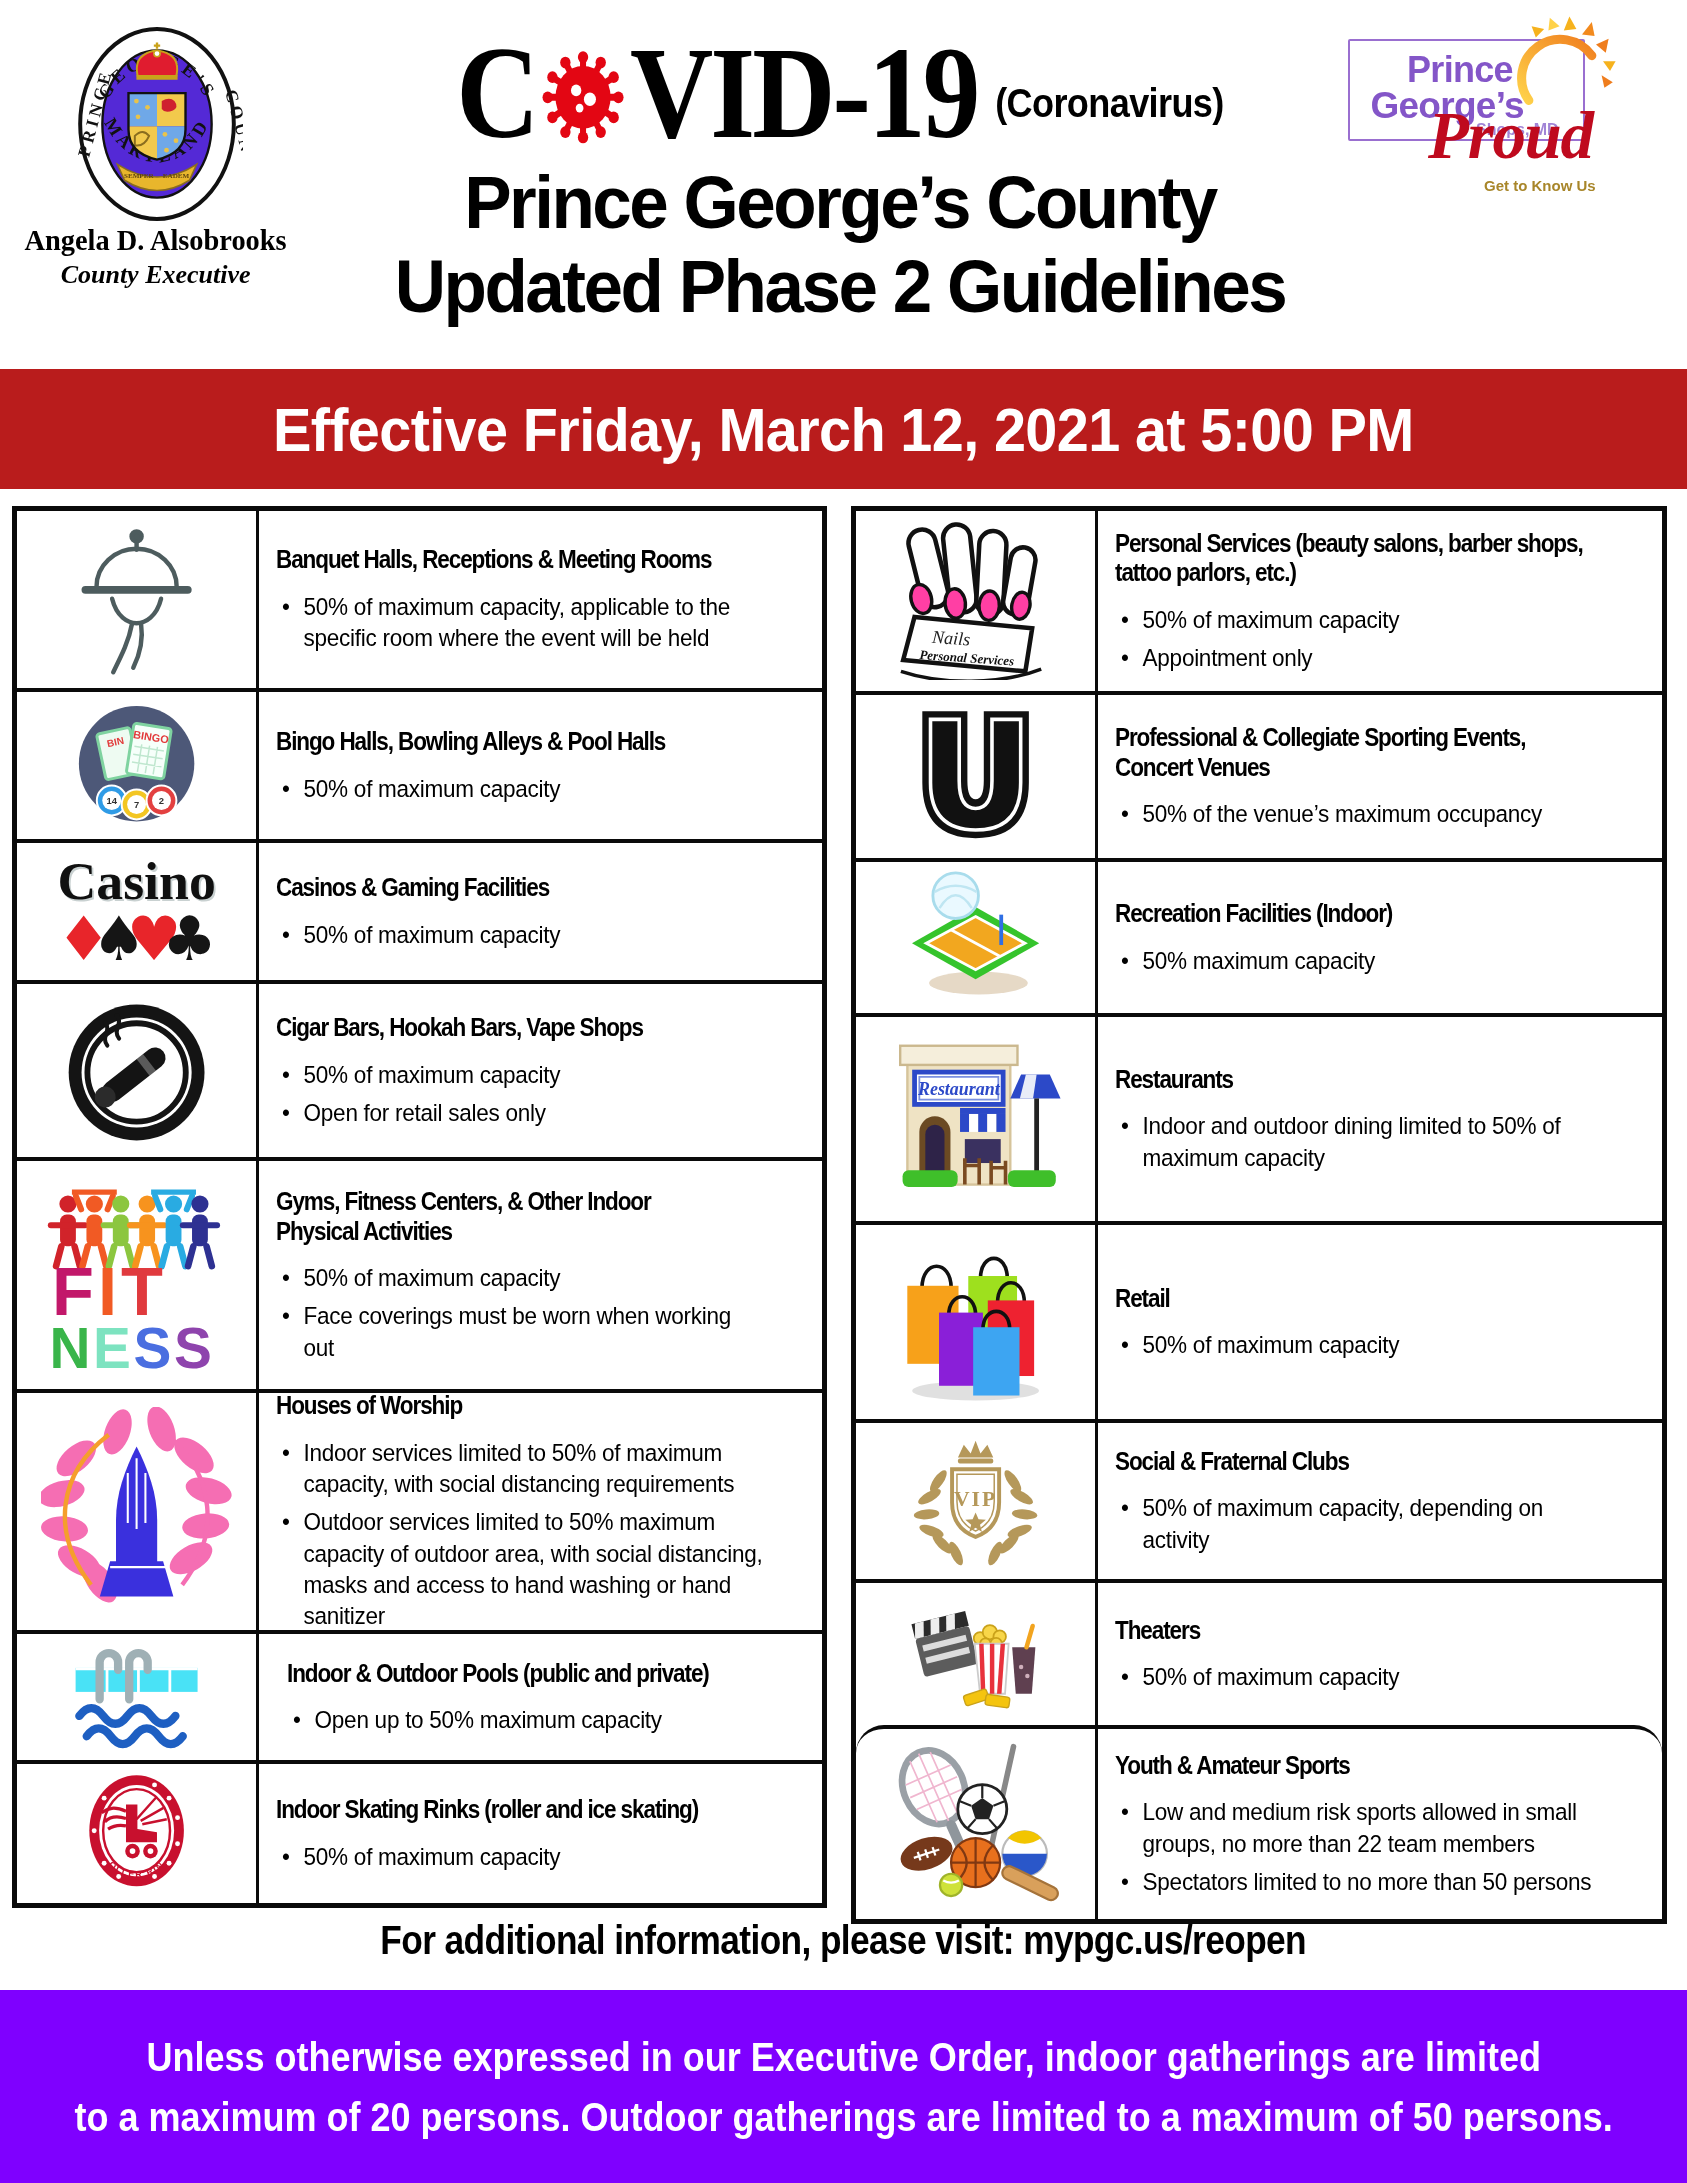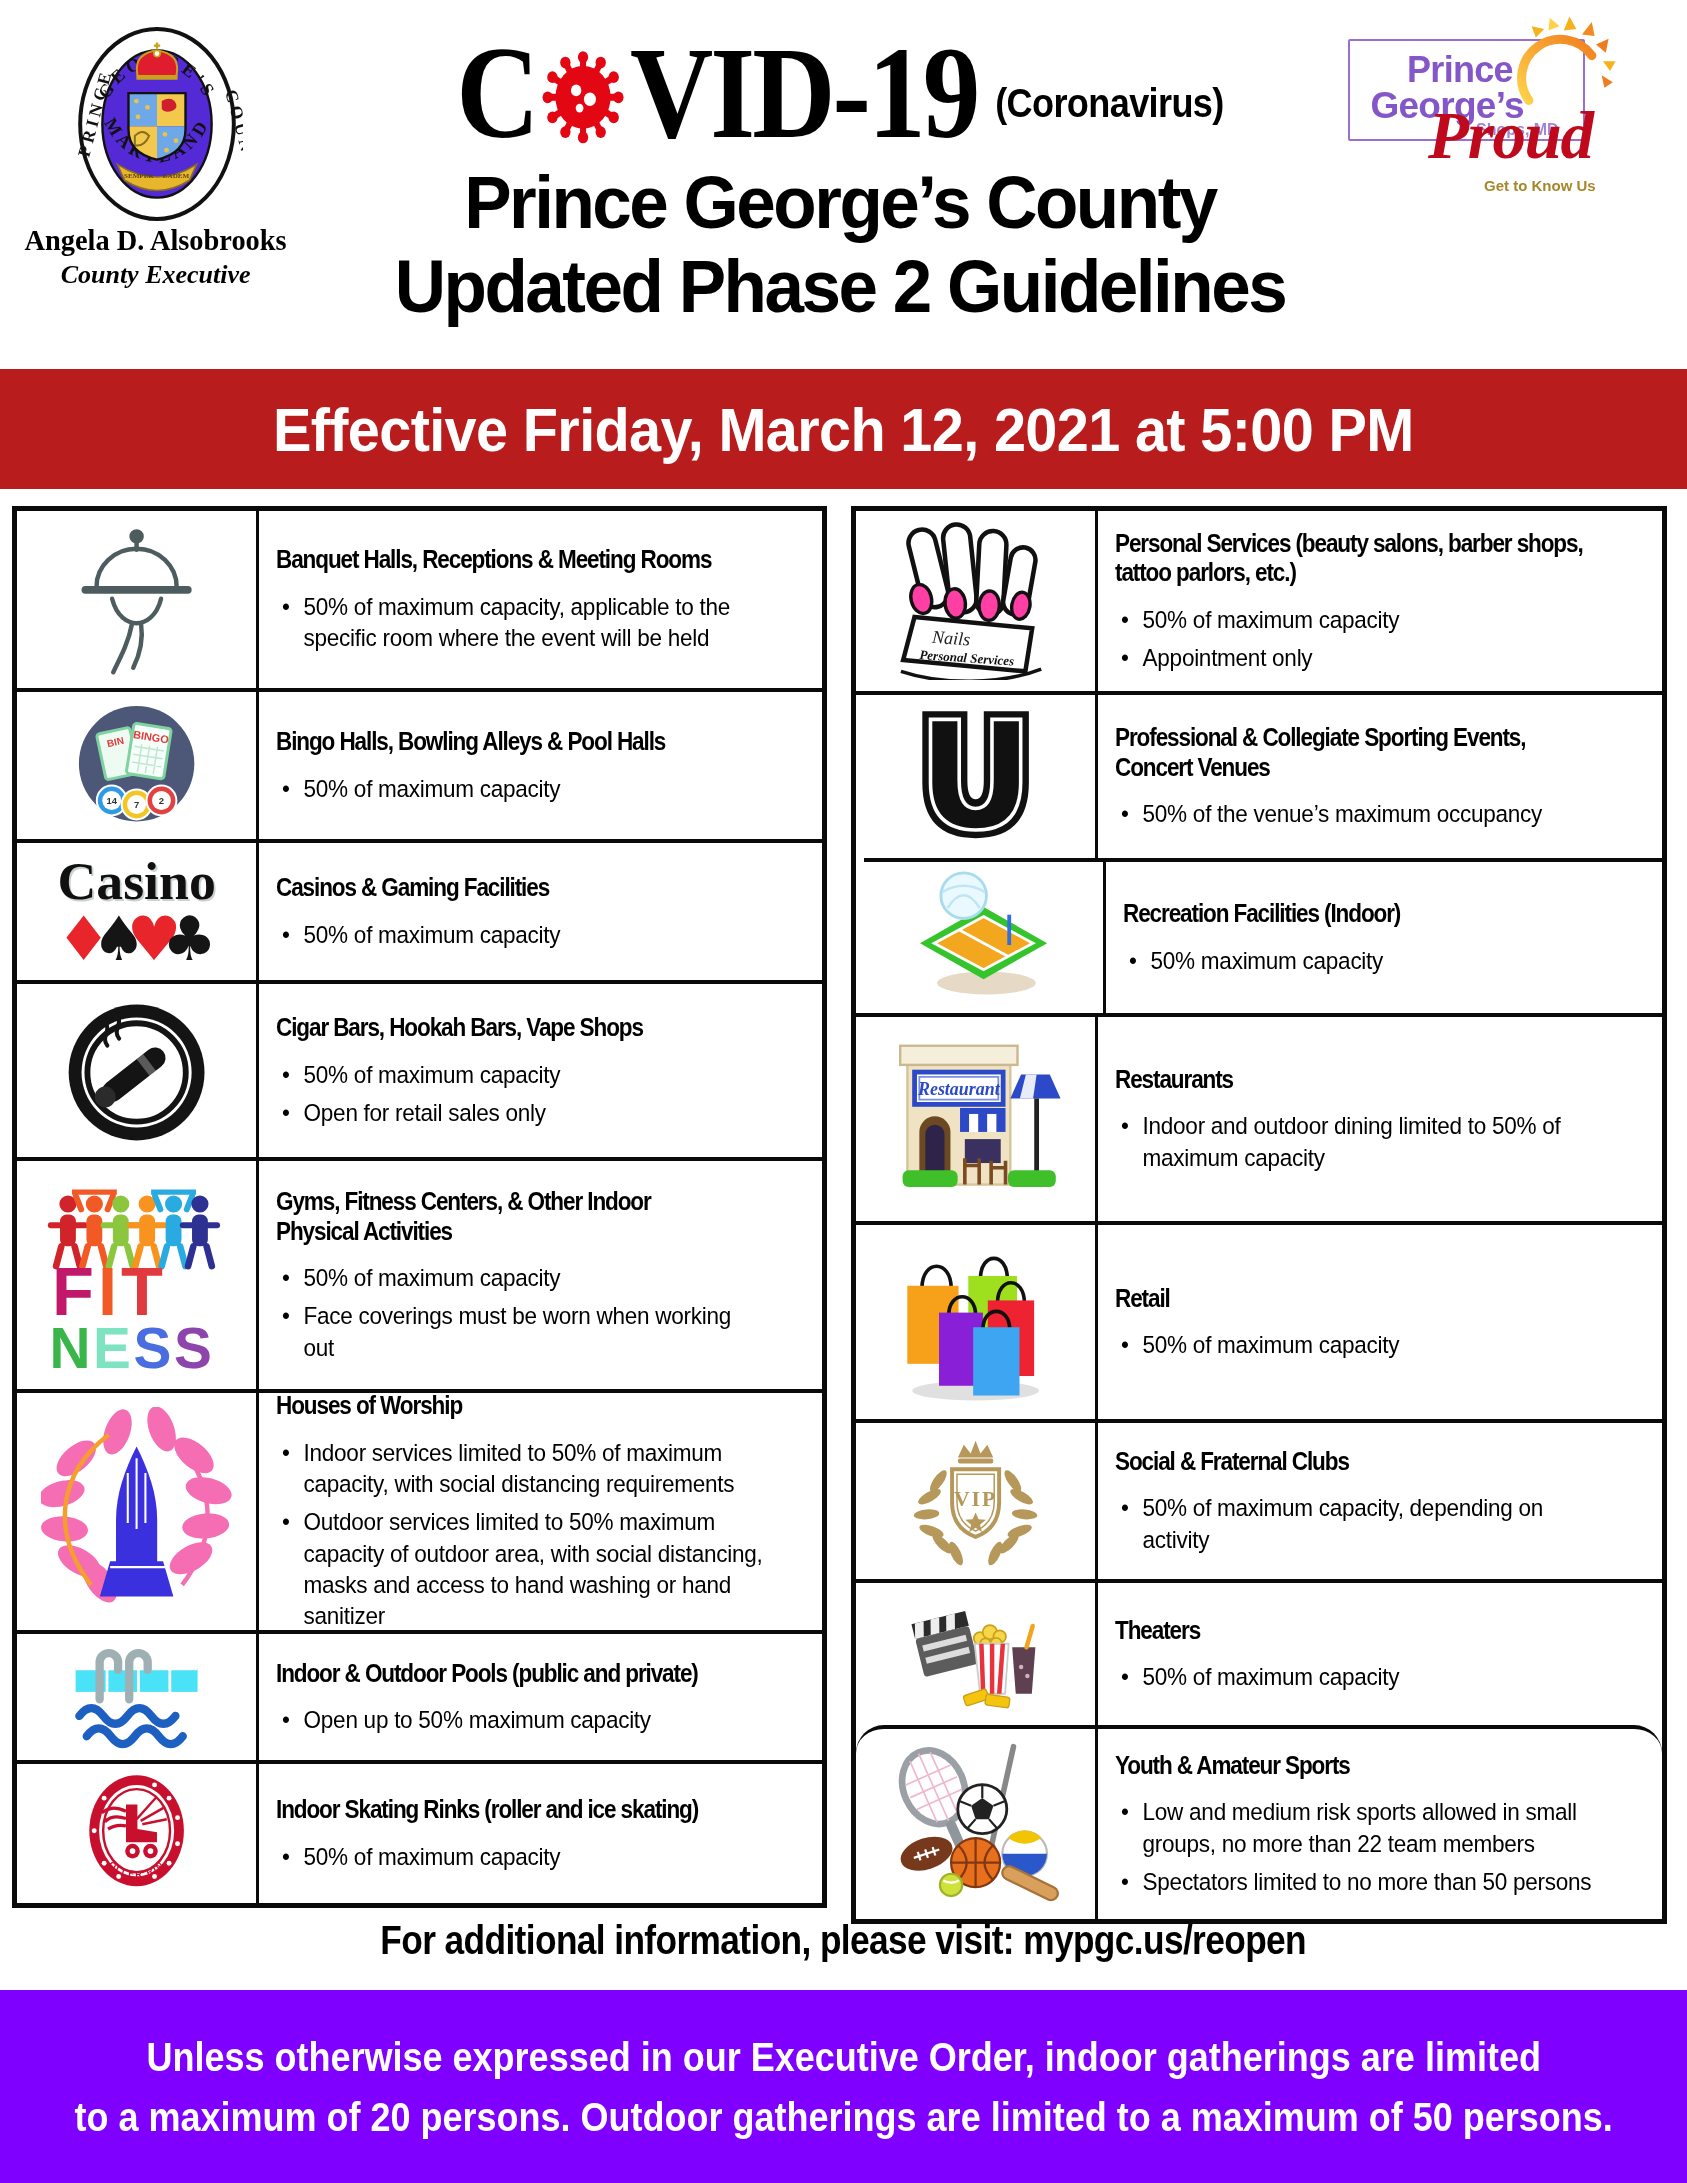--- a/index.html
+++ b/index.html
@@ -394,21 +394,21 @@
       <h3 class="row-title">
             <div class="tline">Houses of Worship</div>
           </h3>
       <ul class="bullets">
             <li>Indoor services limited to 50% of maximum capacity, with social distancing requirements</li>
             <li>Outdoor services limited to 50% maximum capacity of outdoor area, with social distancing, masks and access to hand washing or hand sanitizer</li>
           </ul>
     </div>
   </div>
 
-  <div class="row" style="height: 130px;">
+  <div class="row" style="height: 130px; gap: 11px;">
     <div class="icon-cell">
       <span class="icon-holder">
             <svg viewBox="0 0 140 120">
    <rect x="4" y="28" width="132" height="26" fill="#49e2f6"></rect>
    <g stroke="#fff" stroke-width="3">
                 <path d="M4 29 h132 M38 28 v26 M72 28 v26 M106 28 v26"></path>
               </g>
    <g fill="none" stroke="#9fb0b5" stroke-width="9" stroke-linecap="round">
      <path d="M30 62 V22 a10 10 0 0 1 20 0 v8"></path>
                 <path d="M62 62 V22 a10 10 0 0 1 20 0 v8"></path>
@@ -522,21 +522,21 @@
       <h3 class="row-title">
             <div class="tline">Professional &amp; Collegiate Sporting Events,</div>
             <div class="tline">Concert Venues</div>
           </h3>
       <ul class="bullets">
             <li>50% of the venue’s maximum occupancy</li>
           </ul>
     </div>
   </div>
 
-  <div class="row" style="height: 155px; margin-left: 8px;">
+  <div class="row" style="height: 155px;">
     <div class="icon-cell">
       <span class="icon-holder">
             <svg viewBox="0 0 150 140">
    <ellipse cx="78" cy="118" rx="52" ry="12" fill="#cdb48e" opacity="0.5"></ellipse>
    <polygon points="75,38 142,76 75,114 8,76" fill="#35c42c"></polygon>
    <polygon points="75,48 127,76 75,104 23,76" fill="#f2a71f" stroke="#fff" stroke-width="3"></polygon>
    <path d="M49 62 L101 90" stroke="#fff" stroke-width="3"></path>
    <rect x="100" y="46" width="4" height="32" fill="#2f6fe4"></rect>
    <circle cx="54" cy="26" r="24" fill="#eaf9ff" stroke="#a8dcec" stroke-width="3"></circle>
    <path d="M32 22 q22 -13 44 0 M37 39 q17 -27 34 0" stroke="#bfe6f2" stroke-width="2.5" fill="none"></path>

